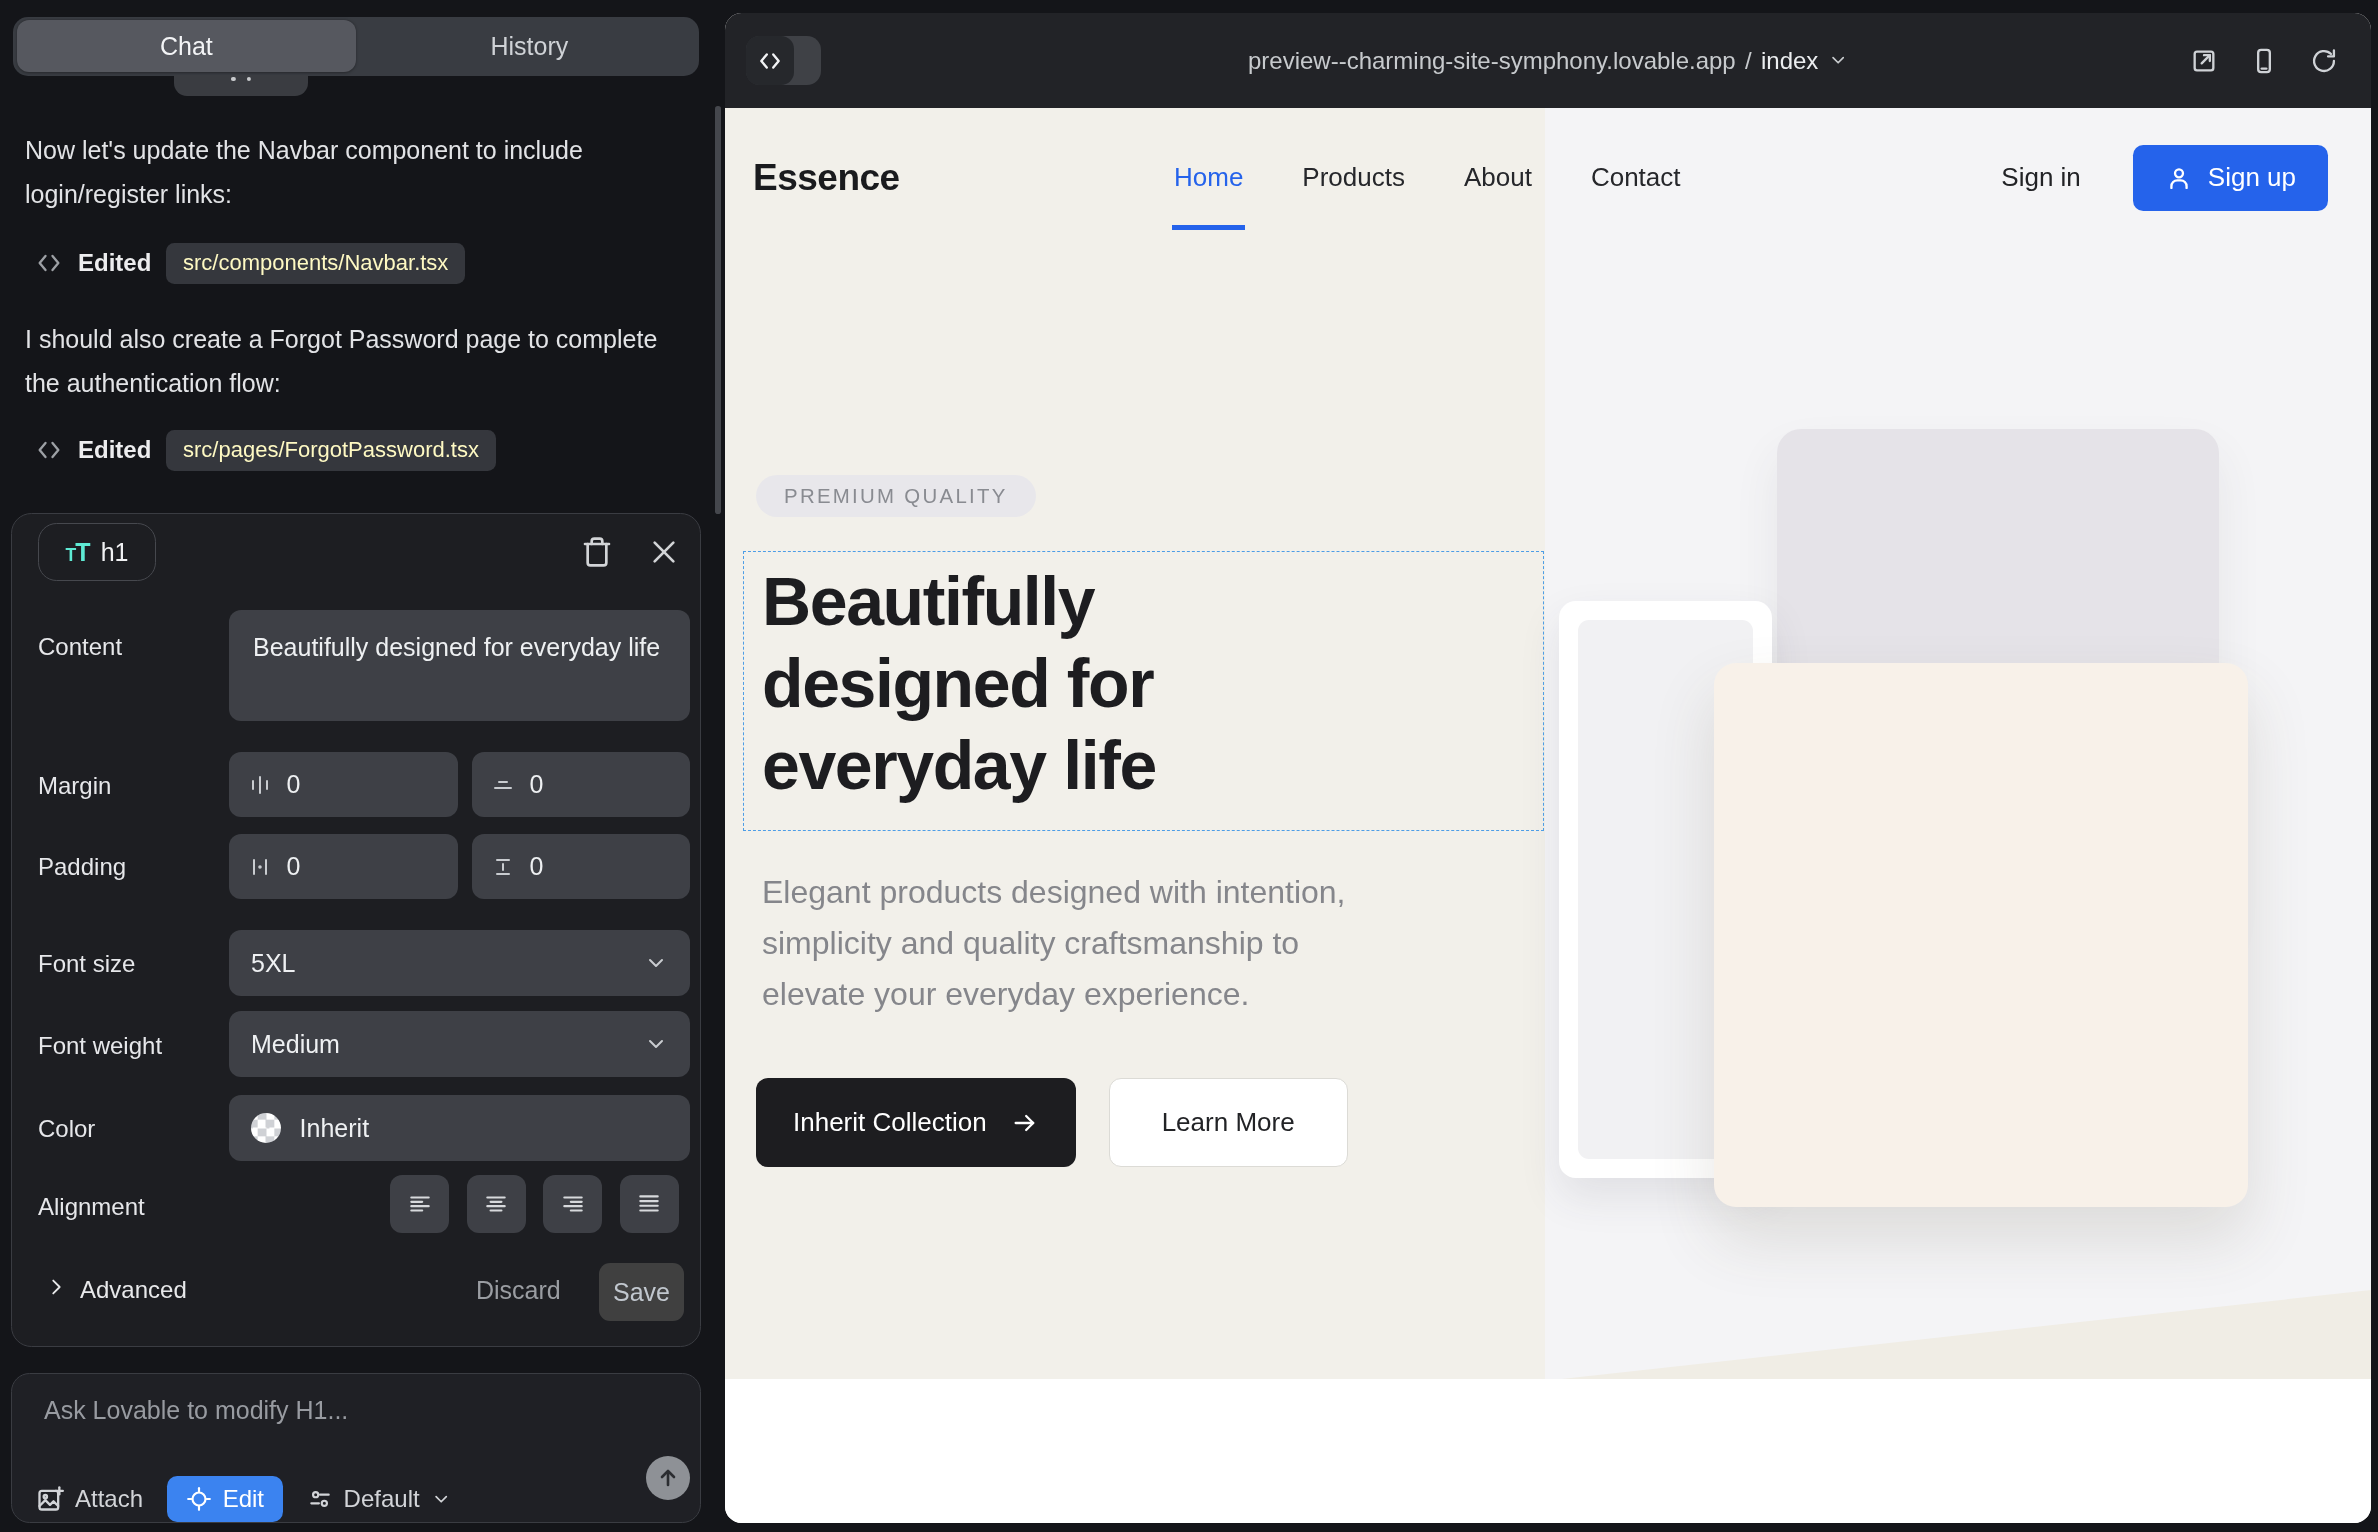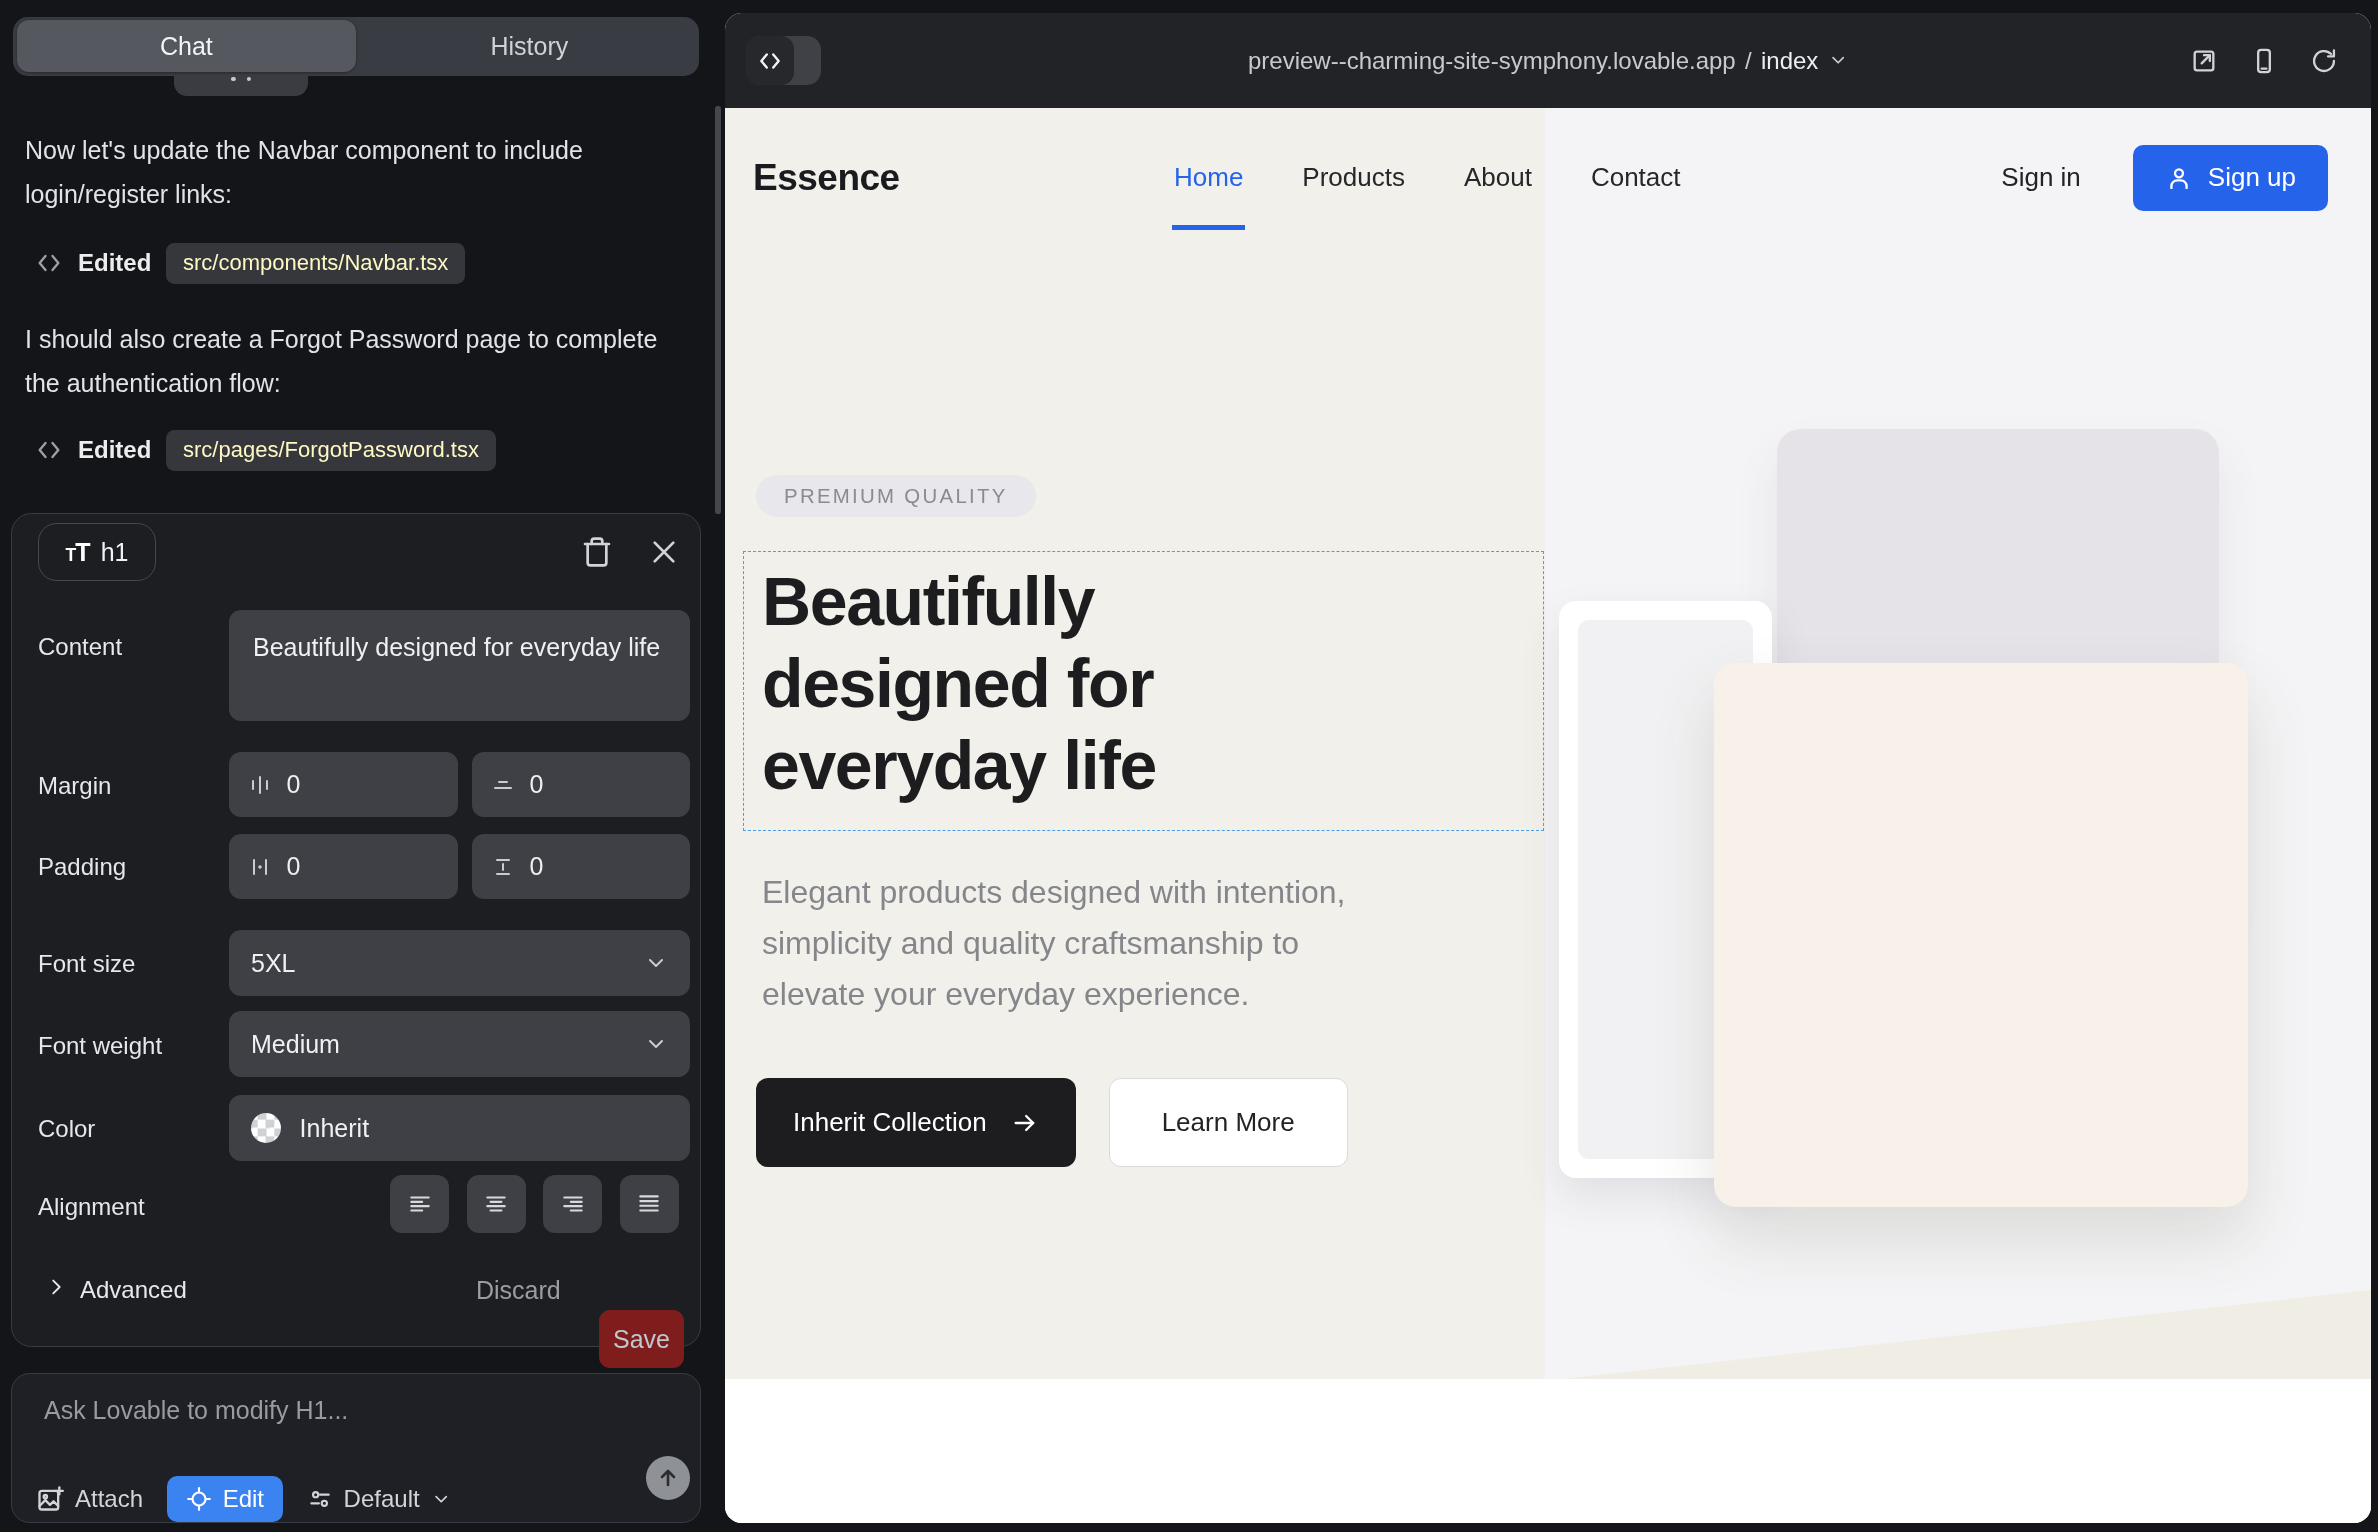--- a/index.html
+++ b/index.html
@@ -35,21 +35,21 @@
   .edited-row svg { color:#9da0a5; }
   .edited-label { font-size:24px; font-weight:bold; color:#ededef; }
   .file-chip { background:#35373d; color:#fef9c3; font-size:22px; padding:7.4px 16.7px; border-radius:8.3px; }
 
   
   .editor { position:absolute; left:11px; top:513px; width:690px; height:834px;
             background:#1d1e22; border:1.9px solid #3a3c42; border-radius:20.4px; }
   .tag-pill { position:absolute; left:26px; top:9.3px; width:118px; height:58px;
             border:1.9px solid #46484e; border-radius:18.6px; display:flex; align-items:center;
             justify-content:center; gap:11px; color:#f0f1f3; }
-  .tag-pill .type-ico { color:#ffffff; font-weight:bold; letter-spacing:-0.9px; }
+  .tag-pill .type-ico { color:#5eead4; font-weight:bold; letter-spacing:-0.9px; }
   .tag-pill .type-ico .sm { font-size:17.6px; }
   .tag-pill .type-ico .lg { font-size:25px; }
   .tag-pill .tag-txt { font-size:25px; }
 
   .panel-ico { position:absolute; top:22px; width:32px; height:32px; color:#d2d4d7; cursor:pointer; }
   .ico-trash { left:569px; }
   .ico-close { left:636px; }
 
   .frow-label { position:absolute; left:26px; font-size:24px; color:#e6e7ea; }
   .ctl { position:absolute; background:#3e4046; border-radius:12px; color:#eef0f2; font-size:25px;
@@ -74,23 +74,23 @@
   .swatch { width:30px; height:30px; border-radius:50%; margin-right:18.6px;
             background:repeating-conic-gradient(#cfd1d5 0% 25%, #ffffff 0% 50%) 50%/16.7px 16.7px; }
 
   .align-group { position:absolute; top:661px; left:378px; display:flex; gap:17.6px; }
   .align-btn { width:59px; height:58px; background:#3e4046; border-radius:12px;
                display:flex; align-items:center; justify-content:center; color:#d7d9dc; cursor:pointer; }
 
   .adv-row { position:absolute; left:33px; top:762px; display:flex; align-items:flex-start; gap:13px;
              color:#e8e9eb; font-size:24px; cursor:pointer; }
   .discard-btn { position:absolute; left:464px; top:762px; font-size:25px; color:#9a9da2; cursor:pointer; }
-  .save-btn { position:absolute; left:587px; top:749px; width:85px; height:58px; background:#7f1d1d;
+  .save-btn { position:absolute; left:587px; top:749px; width:85px; height:58px; background:#404040;
               border-radius:11px; border:none; color:#c1c7ce; font-size:25px; cursor:pointer;
-              font-family:"Liberation Sans", sans-serif;margin-top:47px; }
+              font-family:"Liberation Sans", sans-serif; }
 
   
   .composer { position:absolute; left:11px; top:1373px; width:690px; height:150px;
               background:#1f2025; border:1.9px solid #3a3c42; border-radius:18.6px; }
   .composer textarea { position:absolute; left:32px; top:22px; width:612px; height:41px;
               background:transparent; border:none; outline:none; resize:none;
               font-family:"Liberation Sans", sans-serif; font-size:25px; color:#e8e9eb; }
   .composer textarea::placeholder { color:#989ba1; }
   .composer-row { position:absolute; left:24px; top:102px; display:flex; align-items:center; gap:24px; }
   .comp-item { display:flex; align-items:center; gap:11px; color:#d2d4d8; font-size:24px; cursor:pointer; }

